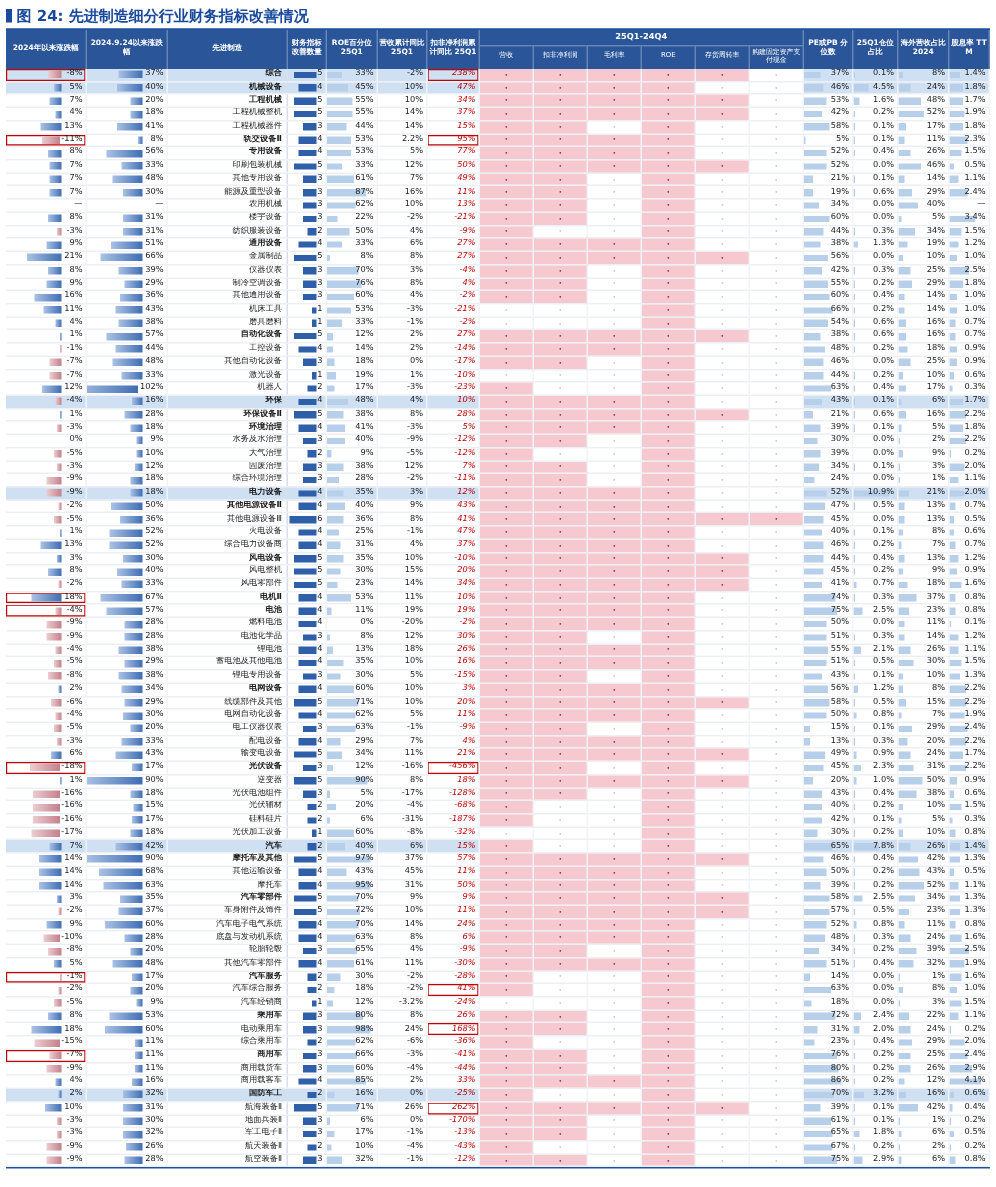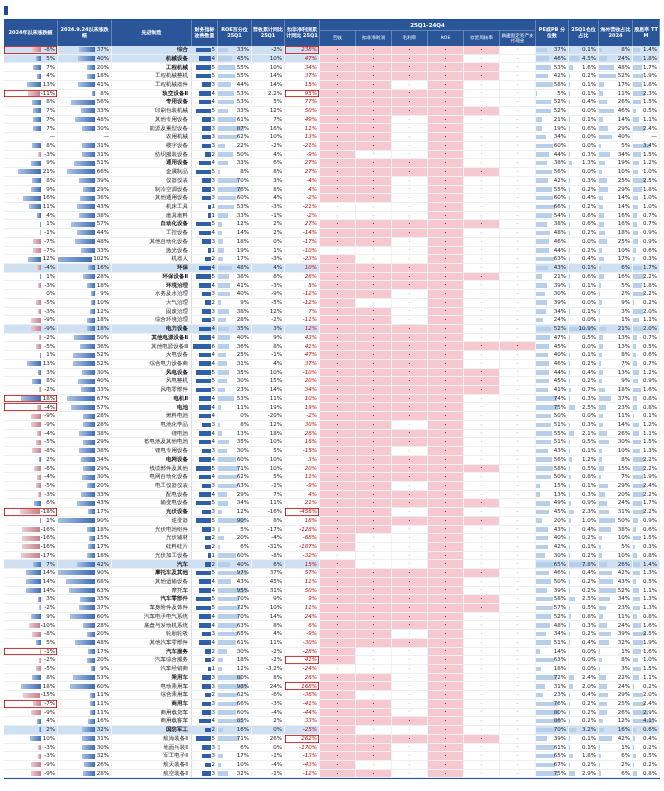--- a/index.html
+++ b/index.html
@@ -44,20 +44,21 @@
   .pr{color:#c00000;font-style:italic}
   .dot{justify-content:center;color:#c3c7cd;font-size:4px}
   .dot.on{background:#f6c9d0;color:#9c2633}
 </style>
 </head>
 <body>
 
 <div class="page">
   <div class="title">
     <span class="sq"></span>
+    <span class="tx">图 24: 先进制造细分行业财务指标改善情况</span>
   </div>
 
   <div class="tbl">
     <div class="grid thead">
       <div class="h">2024年以来涨跌幅</div>
       <div class="h">2024.9.24以来涨跌幅</div>
       <div class="h">先进制造</div>
       <div class="h">财务指标改善数量</div>
       <div class="h">ROE百分位 25Q1</div>
       <div class="h">营收累计同比 25Q1</div>

